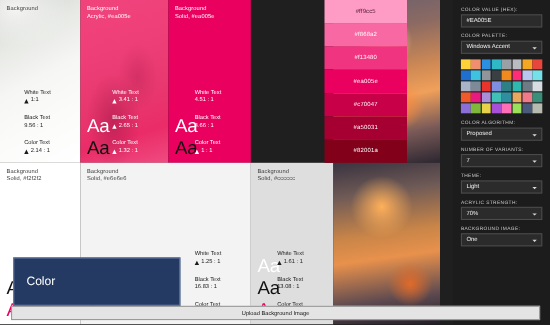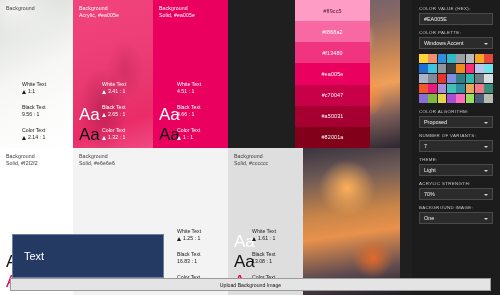--- a/index.html
+++ b/index.html
@@ -383,16 +383,16 @@
     <label class="fld-lbl">Acrylic Strength:</label>
     <div class="fld sel">70%</div>
 
     <label class="fld-lbl">Background Image:</label>
     <div class="fld sel">One</div>
   </div>
 
   <div class="upload">Upload Background Image</div>
 
   <div class="flyout">
-    <span>Text</span>
+    <span>Color</span>
   </div>
 
 </div>
 
 </body></html>

